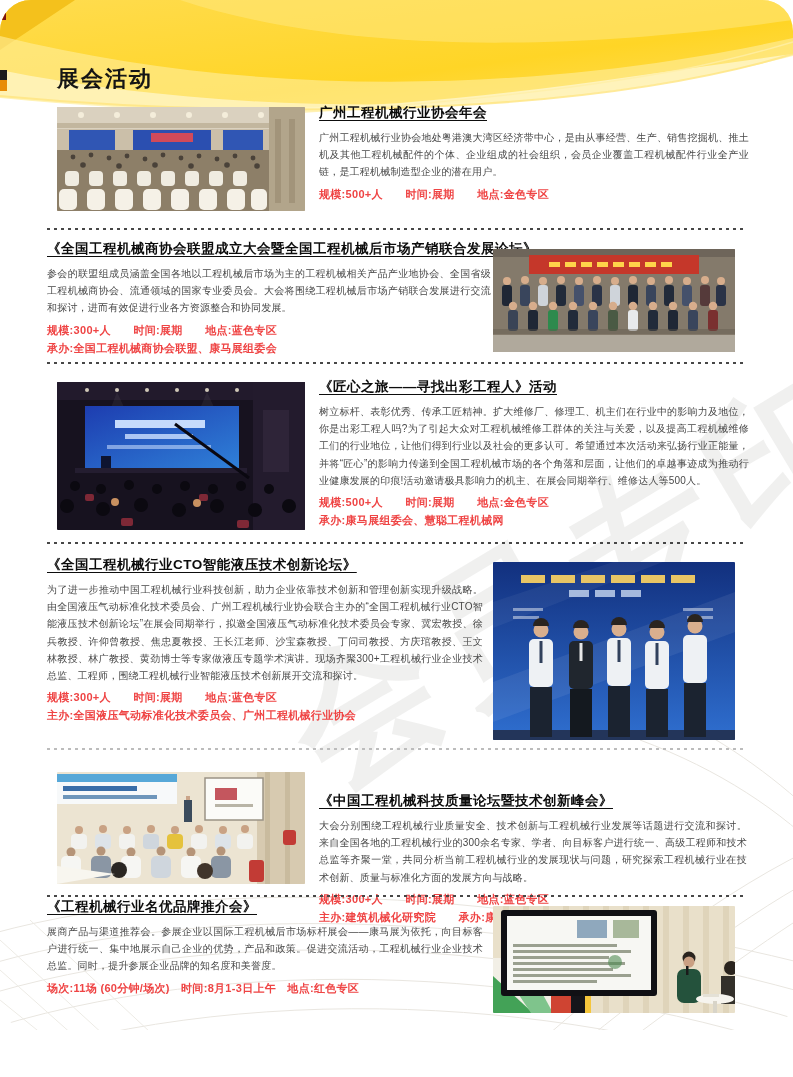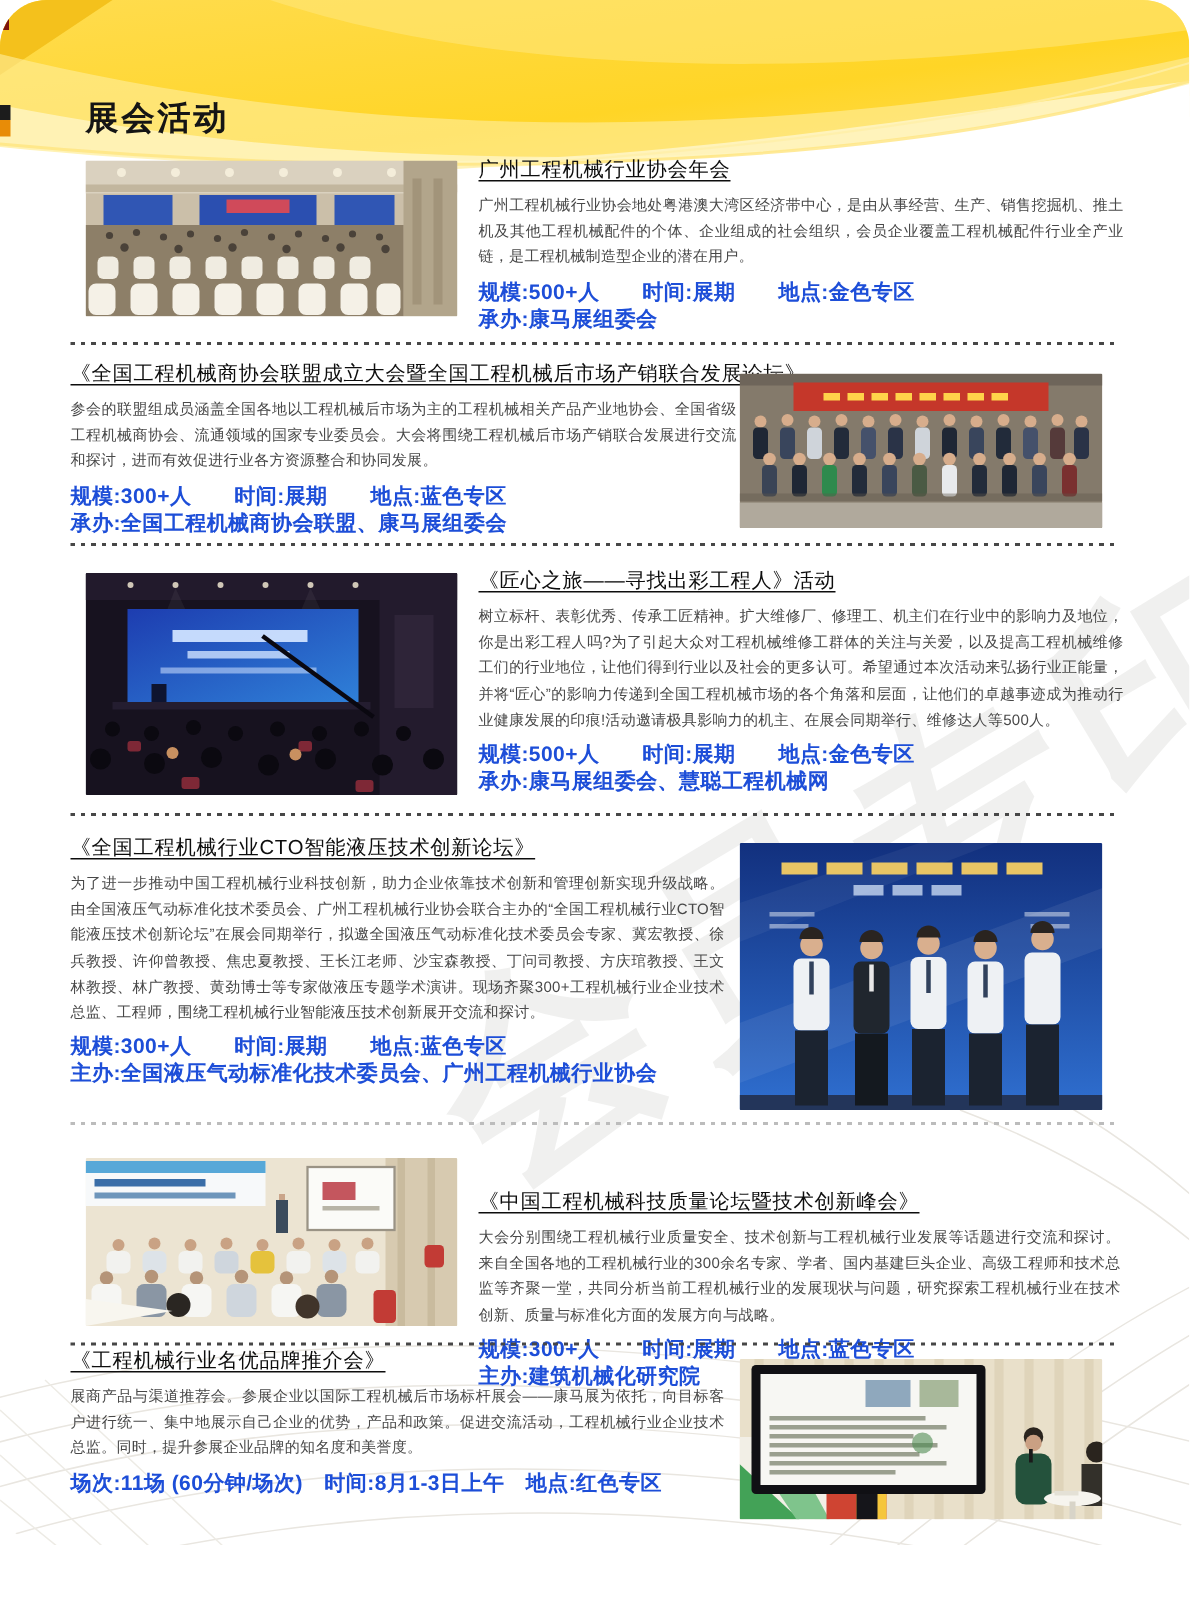--- a/index.html
+++ b/index.html
@@ -19,26 +19,26 @@
   .decor{position:absolute;left:0;top:640px;width:793px;height:437px;z-index:0;pointer-events:none;}
   .watermark{position:absolute;left:250px;top:660px;z-index:0;pointer-events:none;
              font-size:148px;font-weight:bold;letter-spacing:14px;white-space:nowrap;
              color:rgba(150,147,142,0.14);transform:rotate(-31deg);transform-origin:0 0;}
 
   
   .sec{position:absolute;left:47px;width:698px;z-index:2;}
   .photo{position:absolute;overflow:hidden;border-radius:1px;}
   .photo svg{display:block;}
   .txt{position:absolute;top:0;}
-  h3.sec-title{margin:0 0 7px 0;font-size:13.5px;font-weight:normal;color:#0d0d0d;
+  h3.sec-title{margin:0 0 7px 0;font-size:13.5px;font-weight:bold;color:#0d0d0d;
                text-decoration:underline;text-underline-offset:3px;letter-spacing:0.5px;
                white-space:nowrap;}
   p.body{margin:0 0 4px 0;font-size:10px;line-height:17.2px;color:#484848;
          letter-spacing:0.2px;text-align:justify;}
-  p.bold-line{margin:0;font-size:14px;line-height:18px;font-weight:bold;color:#1d4ed8;
+  p.bold-line{margin:0;font-size:11px;line-height:18px;font-weight:bold;color:#ef4444;
               letter-spacing:0.3px;}
 
   #s1{top:104px;} #s1 .photo{left:10px;top:3px;width:248px;height:104px;}
   #s1 .txt{left:272px;width:430px;}
 
   #s2{top:240px;} #s2 .txt{left:0;width:444px;}
   #s2 .photo{left:446px;top:9px;width:242px;height:103px;}
 
   #s3{top:378px;} #s3 .photo{left:10px;top:4px;width:248px;height:148px;}
   #s3 .txt{left:272px;width:430px;}
@@ -172,21 +172,20 @@
             <rect x="142" y="82" width="18" height="21" rx="5"></rect>
           <rect x="170" y="82" width="18" height="21" rx="5"></rect>
             <rect x="194" y="82" width="16" height="21" rx="5"></rect>
         </g>
       </svg>
     </div>
     <div class="txt">
       <h3 class="sec-title">广州工程机械行业协会年会</h3>
       <p class="body">广州工程机械行业协会地处粤港澳大湾区经济带中心，是由从事经营、生产、销售挖掘机、推土机及其他工程机械配件的个体、企业组成的社会组织，会员企业覆盖工程机械配件行业全产业链，是工程机械制造型企业的潜在用户。</p>
       <p class="bold-line">规模:500+人　　时间:展期　　地点:金色专区</p>
-      <p class="bold-line">承办:康马展组委会</p>
     </div>
   </div>
 
   <div class="divider" id="d1"></div>
 
   <div class="sec" id="s2">
     <div class="txt">
       <h3 class="sec-title">《全国工程机械商协会联盟成立大会暨全国工程机械后市场产销联合发展论坛》</h3>
       <p class="body">参会的联盟组成员涵盖全国各地以工程机械后市场为主的工程机械相关产品产业地协会、全国省级工程机械商协会、流通领域的国家专业委员会。大会将围绕工程机械后市场产销联合发展进行交流和探讨，进而有效促进行业各方资源整合和协同发展。</p>
       <p class="bold-line">规模:300+人　　时间:展期　　地点:蓝色专区</p>
@@ -475,21 +474,21 @@
         </g>
         <circle cx="62" cy="98" r="8" fill="#2a2622"></circle>
         <circle cx="148" cy="99" r="8" fill="#40342a"></circle>
         <polygon points="0,94 58,102 0,112" fill="#f8f6ef"></polygon>
         <rect x="192" y="88" width="15" height="22" rx="3" fill="#c23b35"></rect>
         <rect x="226" y="58" width="13" height="15" rx="3" fill="#c23b35"></rect>
       </svg>
     </div>
     <div class="txt">
       <h3 class="sec-title">《中国工程机械科技质量论坛暨技术创新峰会》</h3>
-      <p class="body">大会分别围绕工程机械行业质量安全、技术创新与工程机械行业发展等话题进行交流和探讨。来自全国各地的工程机械行业的300余名专家、学者、国内基建巨头企业、高级工程师和技术总监等齐聚一堂，共同分析当前工程机械行业的发展现状与问题，研究探索工程机械行业在技术创新、质量与标准化方面的发展方向与战略。</p>
+      <p class="body">大会分别围绕工程机械行业质量安全、技术创新与工程机械行业发展等话题进行交流和探讨。来自全国各地的工程机械行业的300余名专家、学者、向目标客户进行统一、高级工程师和技术总监等齐聚一堂，共同分析当前工程机械行业的发展现状与问题，研究探索工程机械行业在技术创新、质量与标准化方面的发展方向与战略。</p>
       <p class="bold-line">规模:300+人　　时间:展期　　地点:蓝色专区</p>
       <p class="bold-line">主办:建筑机械化研究院　　承办:康马展组委会</p>
     </div>
   </div>
 
   <div class="divider" id="d5"></div>
 
   <div class="sec" id="s6">
     <div class="txt">
       <h3 class="sec-title">《工程机械行业名优品牌推介会》</h3>

